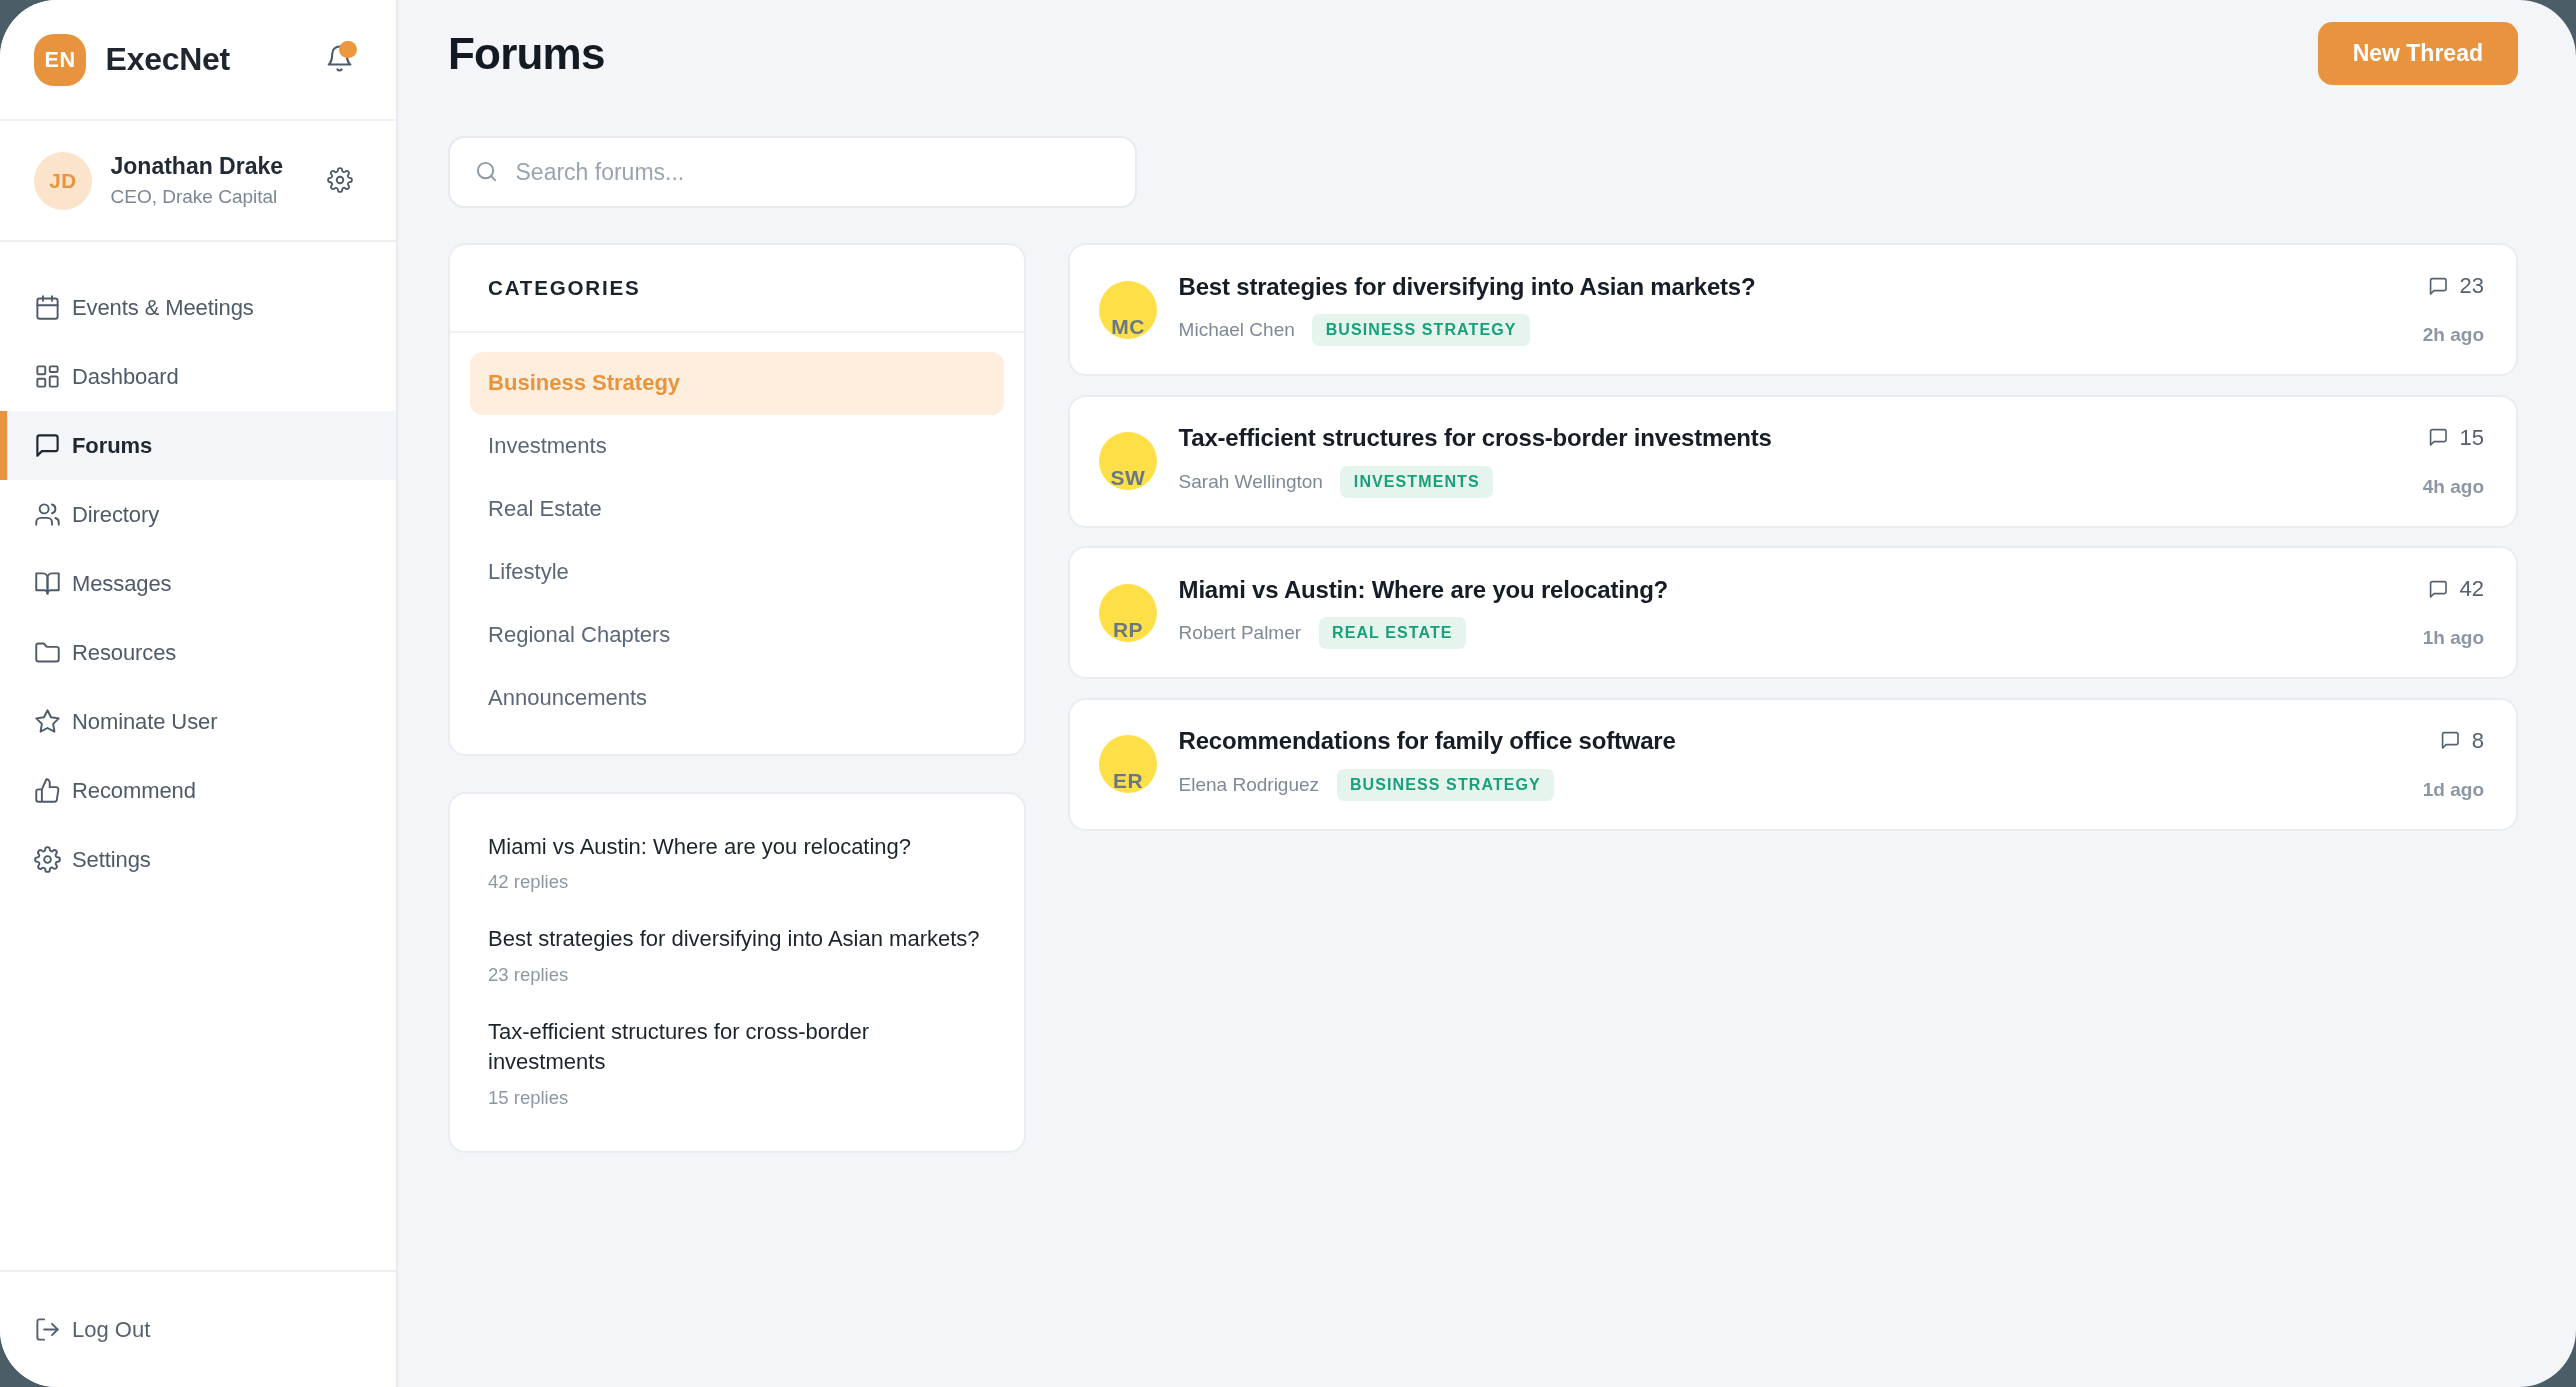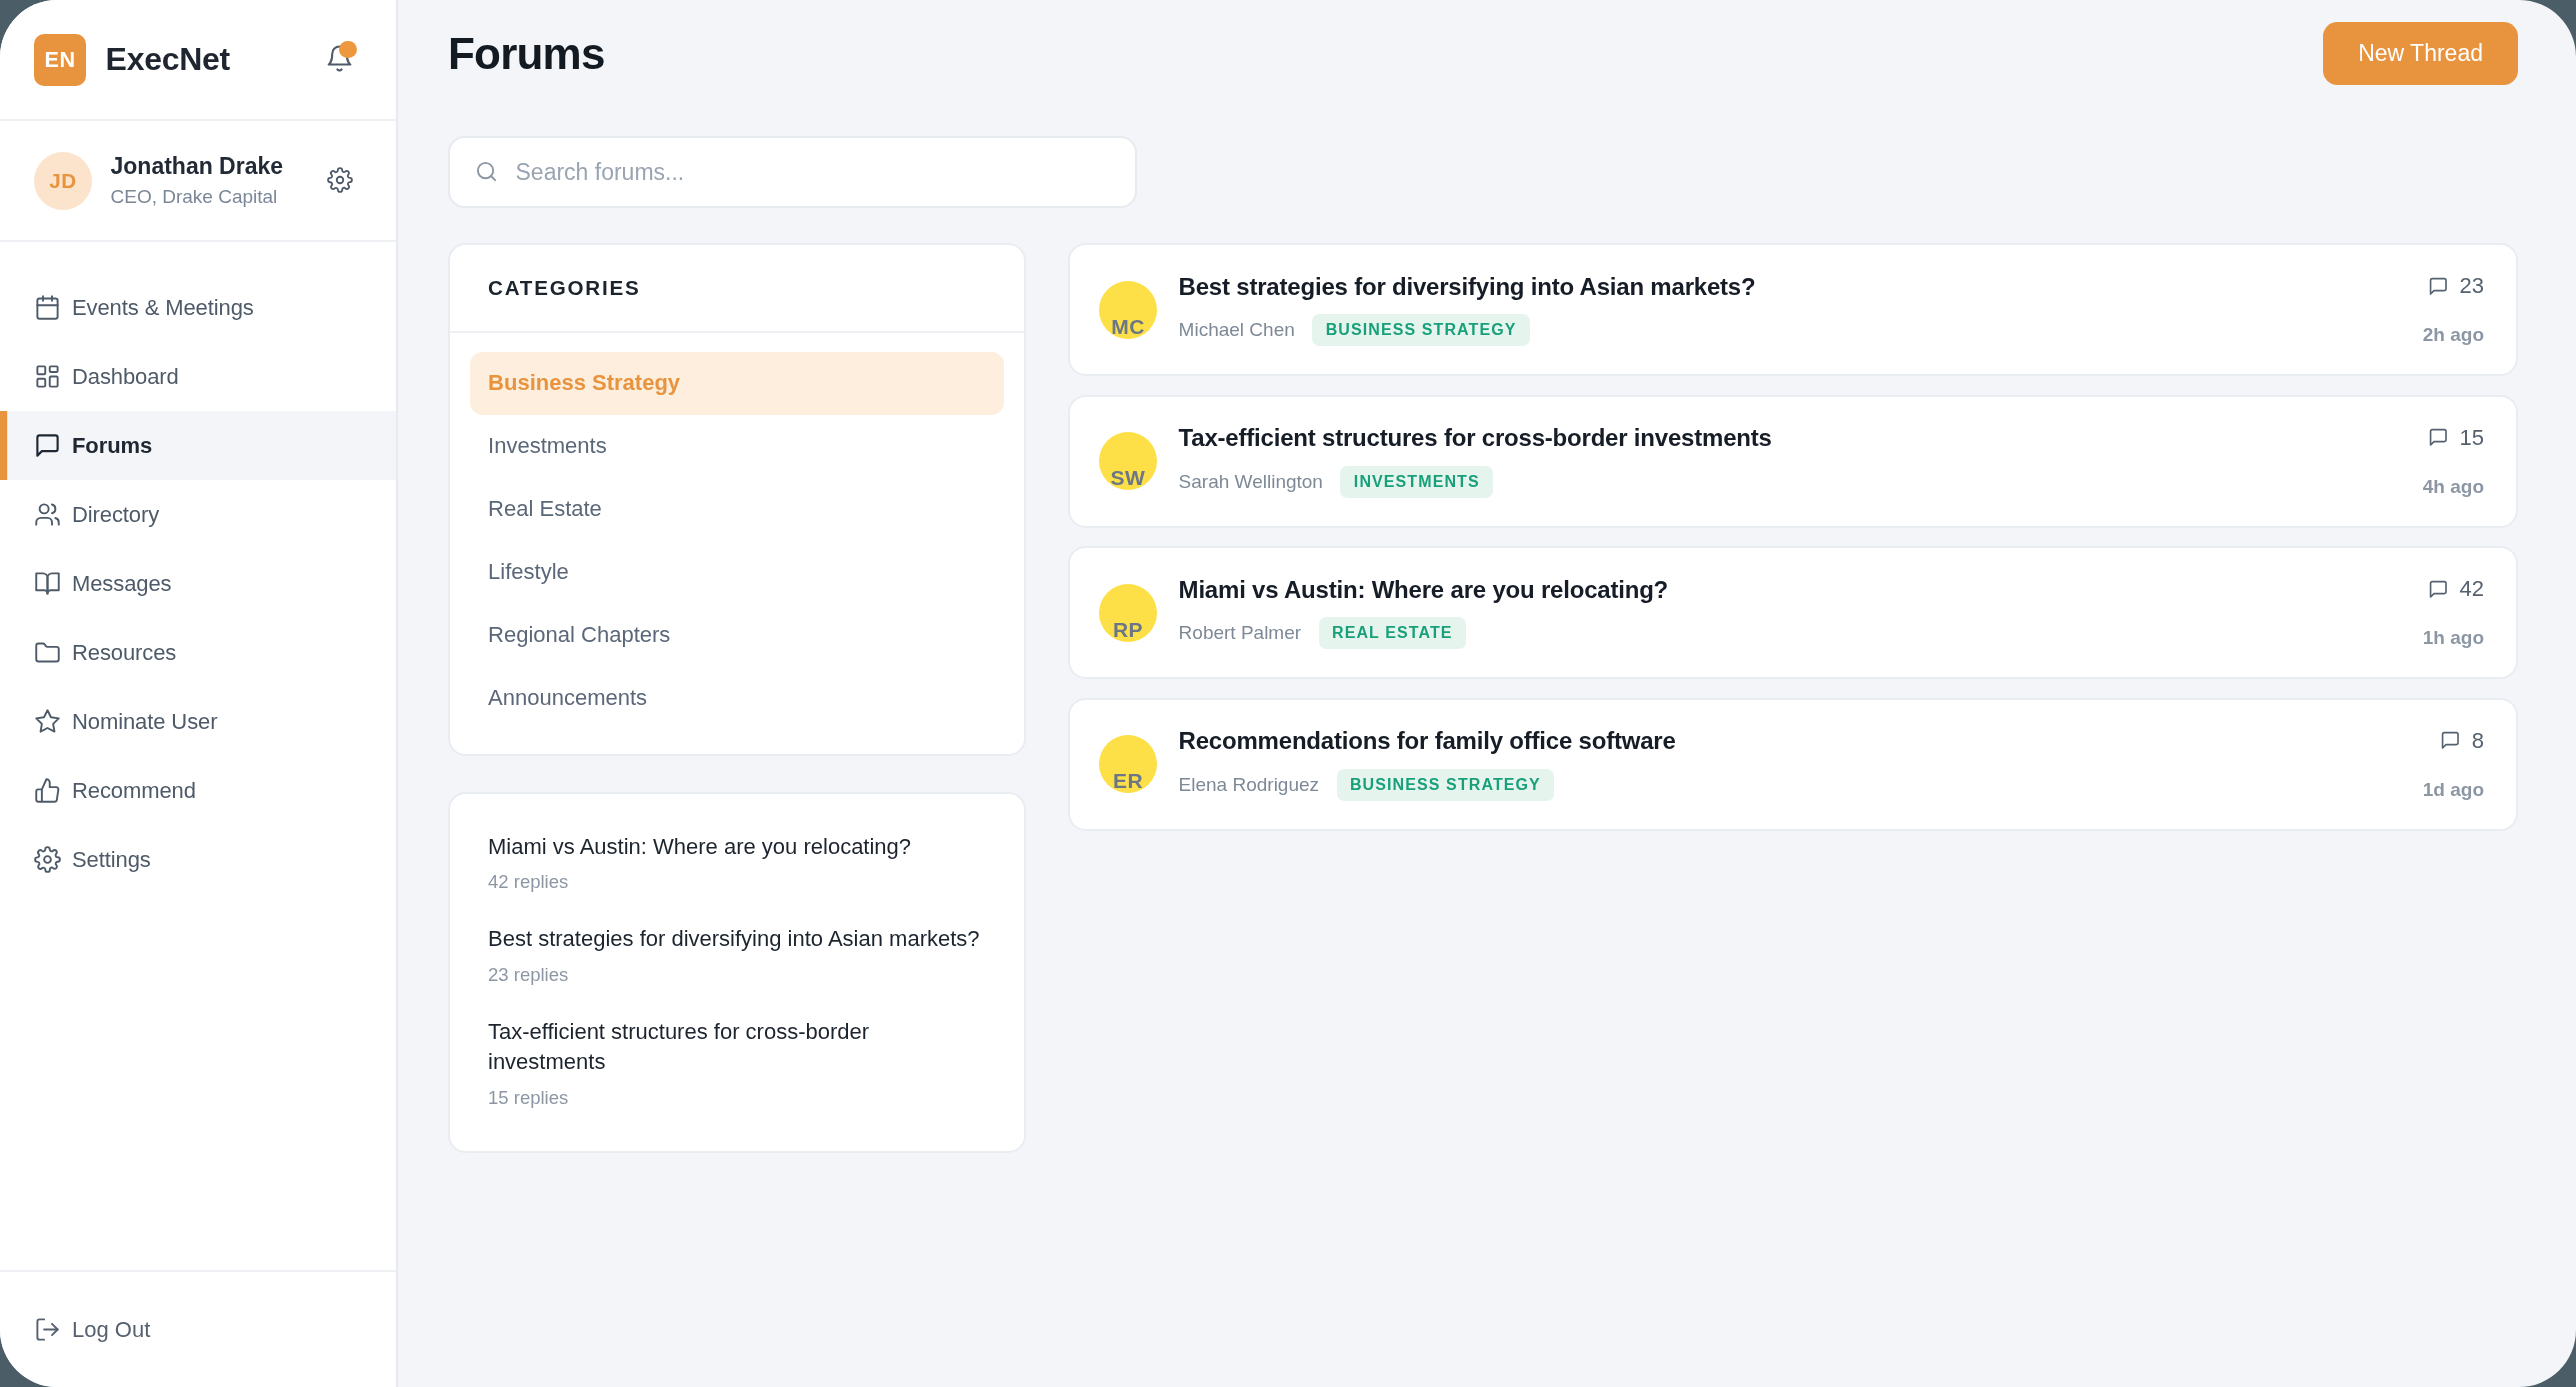--- a/index.html
+++ b/index.html
@@ -28,21 +28,21 @@
   }
 
   .brand-row {
     height:121px; flex:0 0 121px;
     display:flex; align-items:center;
     padding:0 34px 0 34px;
     border-bottom:2.1px solid #eef0f4;
   }
   .logo-tile {
     width:52px; height:52px; flex:0 0 52px;
-    border-radius:10px;
+    border-radius:20px;
     background:#e8943e;
     color:#ffffff;
     display:flex; align-items:center; justify-content:center;
     font-size:21.6px; font-weight:700; letter-spacing:0.5px;
   }
   .brand-name {
     margin-left:19.6px;
     font-size:32px; font-weight:700; color:#1f2630;
     letter-spacing:-0.3px;
     flex:1 1 auto;
@@ -107,21 +107,21 @@
   #main { flex:1 1 auto; min-width:0; position:relative; padding:0 58px 0 50px; }
 
   .page-head {
     height:89px;
     display:flex; align-items:center; justify-content:space-between;
     padding-top:18.5px;
   }
   .page-title { font-size:44px; font-weight:700; color:#141a22; letter-spacing:-0.8px; }
   .new-thread-btn {
     background:#e8943e; color:#ffffff;
-    font-size:23px; font-weight:400;
+    font-size:23px; font-weight:700;
     padding:18px 35px;
     border-radius:14.4px;
     white-space:nowrap;
   }
 
   .search-wrap {
     margin-top:47px;
     width:689px; height:72px;
     background:#ffffff;
     border:2.1px solid #e7eaef;

